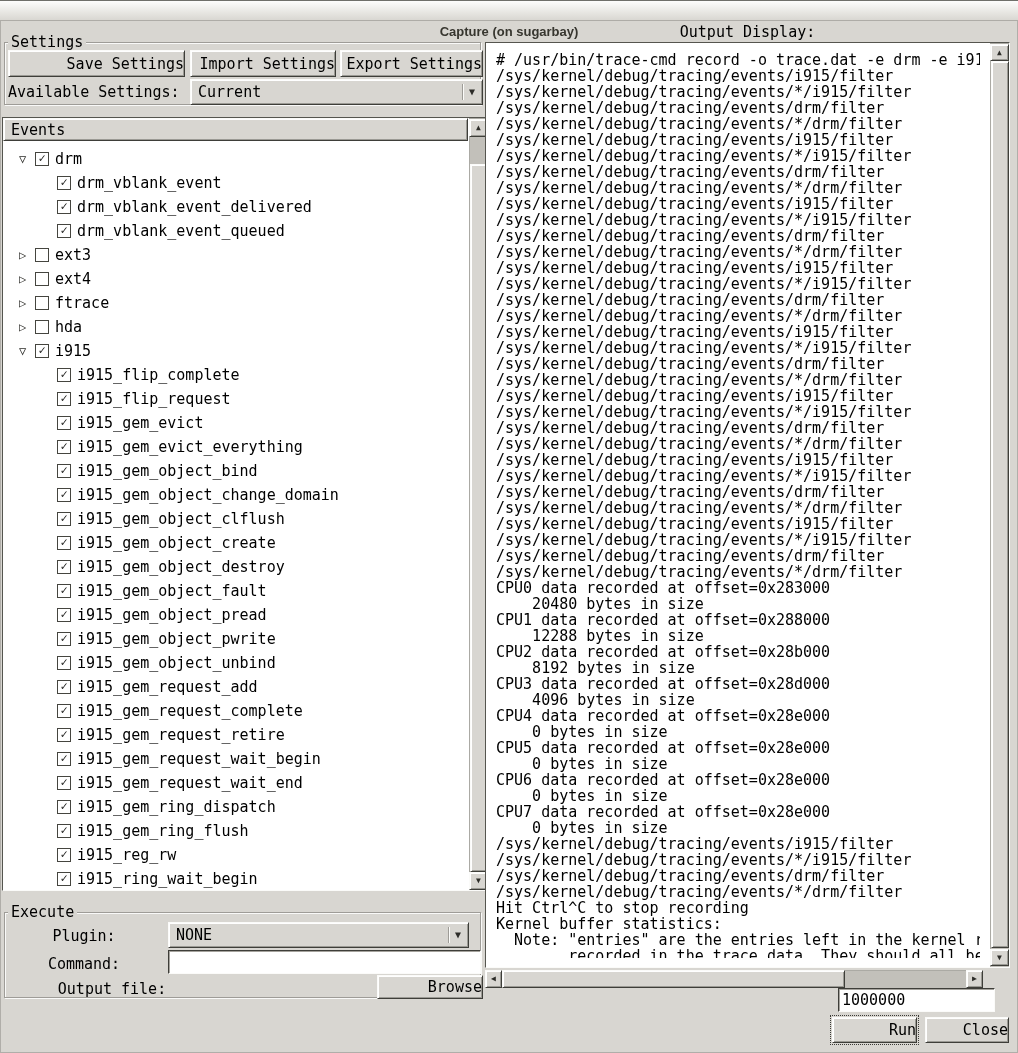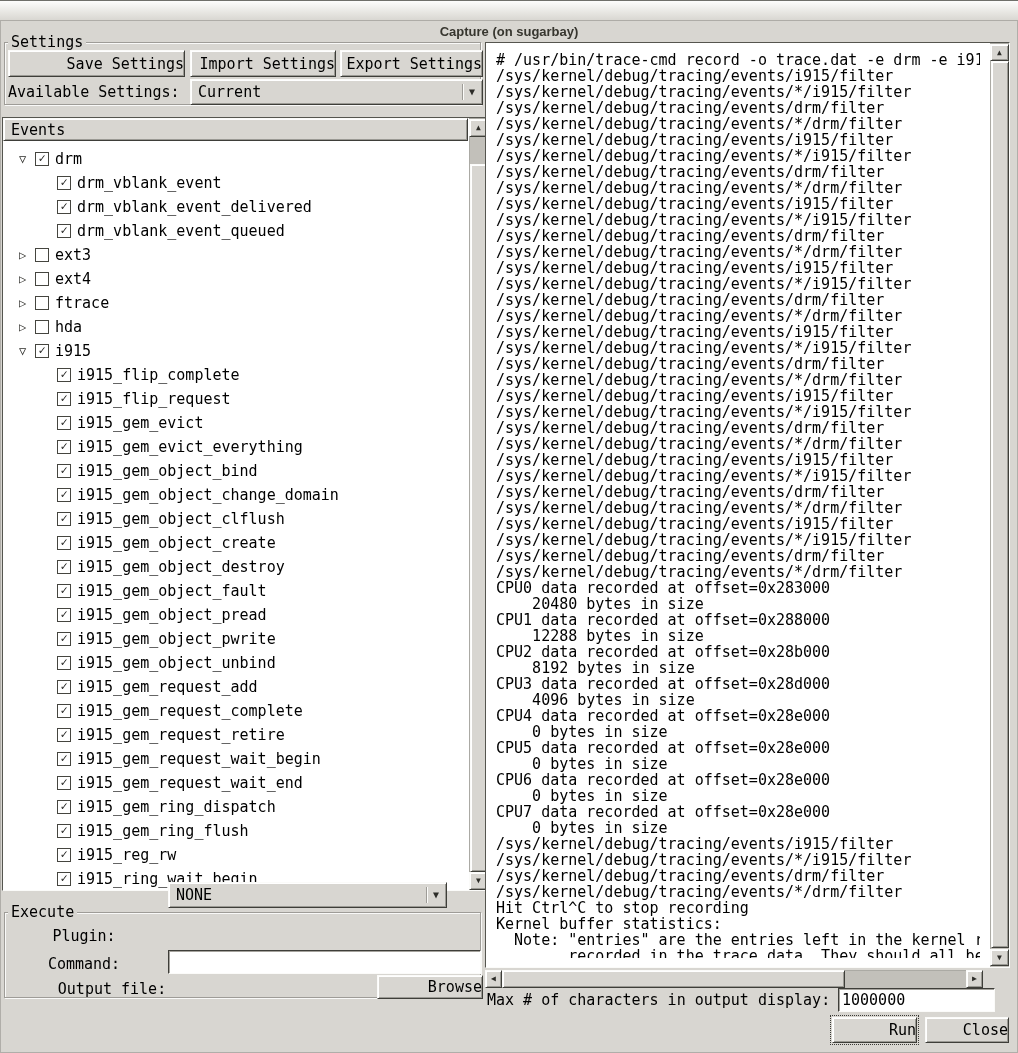--- a/index.html
+++ b/index.html
@@ -76,21 +76,21 @@
   .ev-vscroll{left:466px;top:0;width:19px;height:772px;}
   .ev-up{left:466px;top:1px;width:19px;height:18px;}
   .ev-down{left:466px;top:754px;width:19px;height:18px;}
   .ev-thumb{left:467px;top:46px;width:18px;height:708px;}
 
   .execute-frame{left:4px;top:912px;width:477px;height:86px;}
   .exec-lbl{width:160px;text-align:center;left:4px;}
   .plugin-lbl{top:927px;}
   .command-lbl{top:955px;text-align:center;}
   .outfile-lbl{top:980px;padding-left:28px;}
-  .plugin-combo{left:168px;top:882px;width:279px;height:26px;}
+  .plugin-combo{left:168px;top:922px;width:301px;height:26px;}
   .command-input{left:168px;top:950px;width:313px;height:24px;}
   .outfile-input{left:168px;top:975px;width:203px;height:24px;}
   .btn-browse{position:absolute;left:377px;top:975px;width:106px;height:24px;}
 
   
   .out-title{left:485px;top:23px;width:525px;text-align:center;}
   .out-box{position:absolute;left:485px;top:42px;width:525px;height:926px;
     background:#fff;border:1px solid;border-color:#55554f #fbfbf9 #fbfbf9 #55554f;
     box-sizing:border-box;overflow:hidden;}
   .console{position:absolute;left:3px;top:2px;right:22px;bottom:2px;margin:7px;
@@ -283,20 +283,21 @@
   <div class="combo raised plugin-combo">
     <span class="combo-text">NONE</span>
     <span class="combo-sep"></span>
     <span class="combo-arrow">▼</span>
   </div>
   <div class="lbl exec-lbl command-lbl">Command:</div>
   <input class="tf sunken command-input" value="" style="">
   <div class="lbl exec-lbl outfile-lbl">Output file:</div>
   <button class="raised btn-browse">Browse</button>
 
+  <div class="lbl out-title">Output Display:</div>
   <div class="out-box">
     <pre class="console"># /usr/bin/trace-cmd record -o trace.dat -e drm -e i915
 /sys/kernel/debug/tracing/events/i915/filter
 /sys/kernel/debug/tracing/events/*/i915/filter
 /sys/kernel/debug/tracing/events/drm/filter
 /sys/kernel/debug/tracing/events/*/drm/filter
 /sys/kernel/debug/tracing/events/i915/filter
 /sys/kernel/debug/tracing/events/*/i915/filter
 /sys/kernel/debug/tracing/events/drm/filter
 /sys/kernel/debug/tracing/events/*/drm/filter
@@ -351,19 +352,18 @@
     <div class="trough out-vtrough"></div>
     <div class="sb-thumb raised out-vthumb"></div>
     <div class="sb-btn raised out-vup">▲</div>
     <div class="sb-btn raised out-vdown">▼</div>
   </div>
   <div class="trough hscroll-trough"></div>
   <div class="sb-thumb raised h-thumb"></div>
   <div class="sb-btn raised h-left">◀</div>
   <div class="sb-btn raised h-right">▶</div>
 
-  <div class="lbl max-lbl">Max # of characters in output display:</div>
   <input class="tf sunken max-input" value="1000000" style="">
 
   <button class="raised btn-run">Run</button>
   <button class="raised btn-close">Close</button>
 
 </div>
 
 </body></html>

